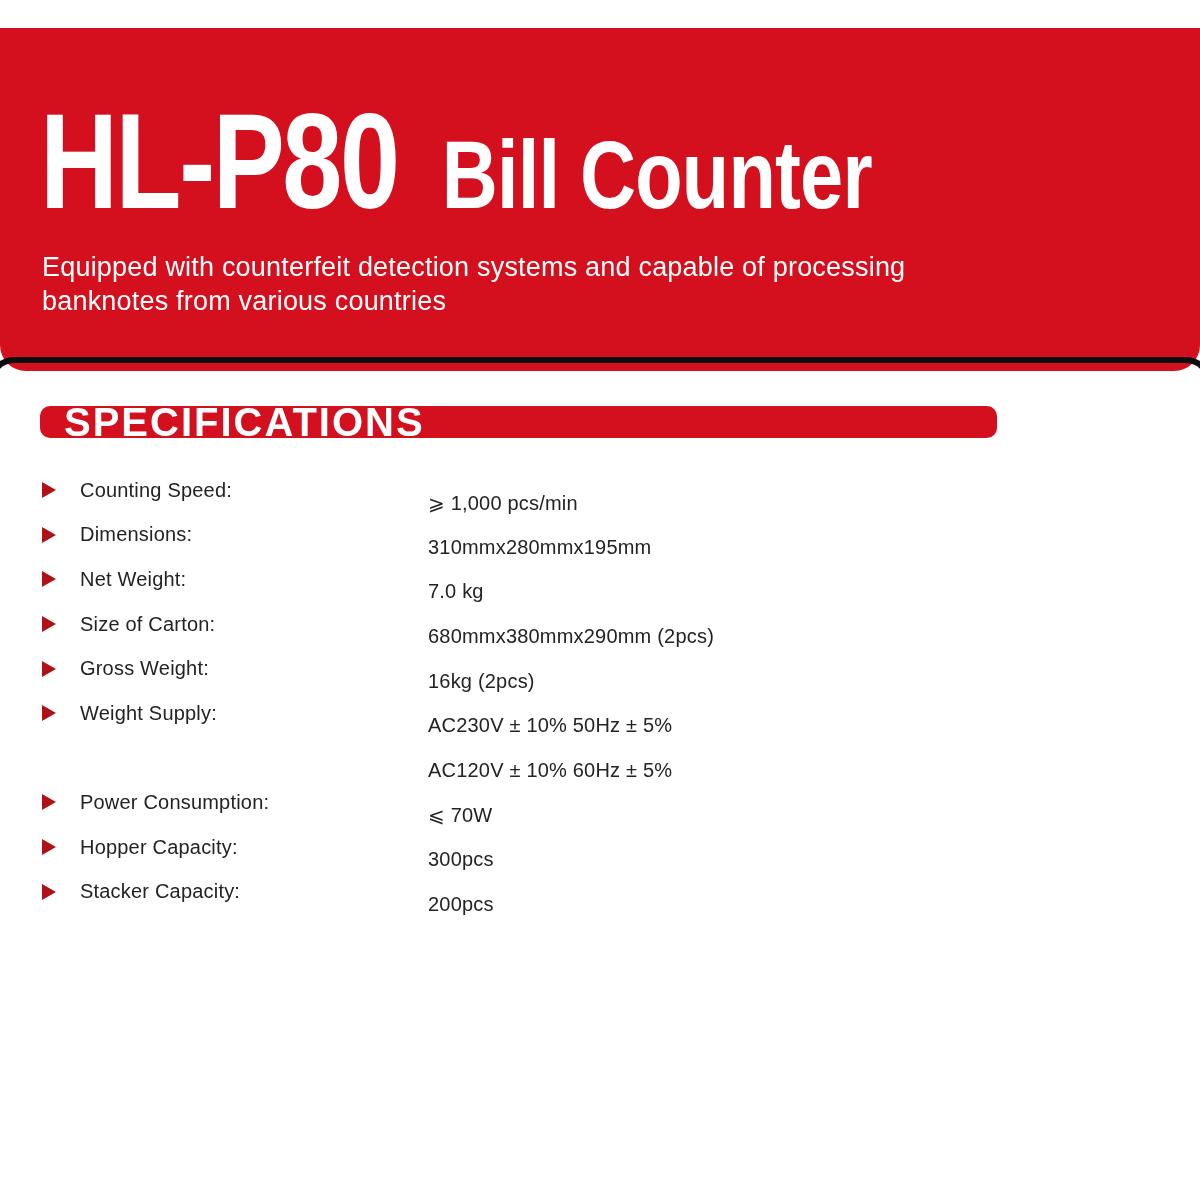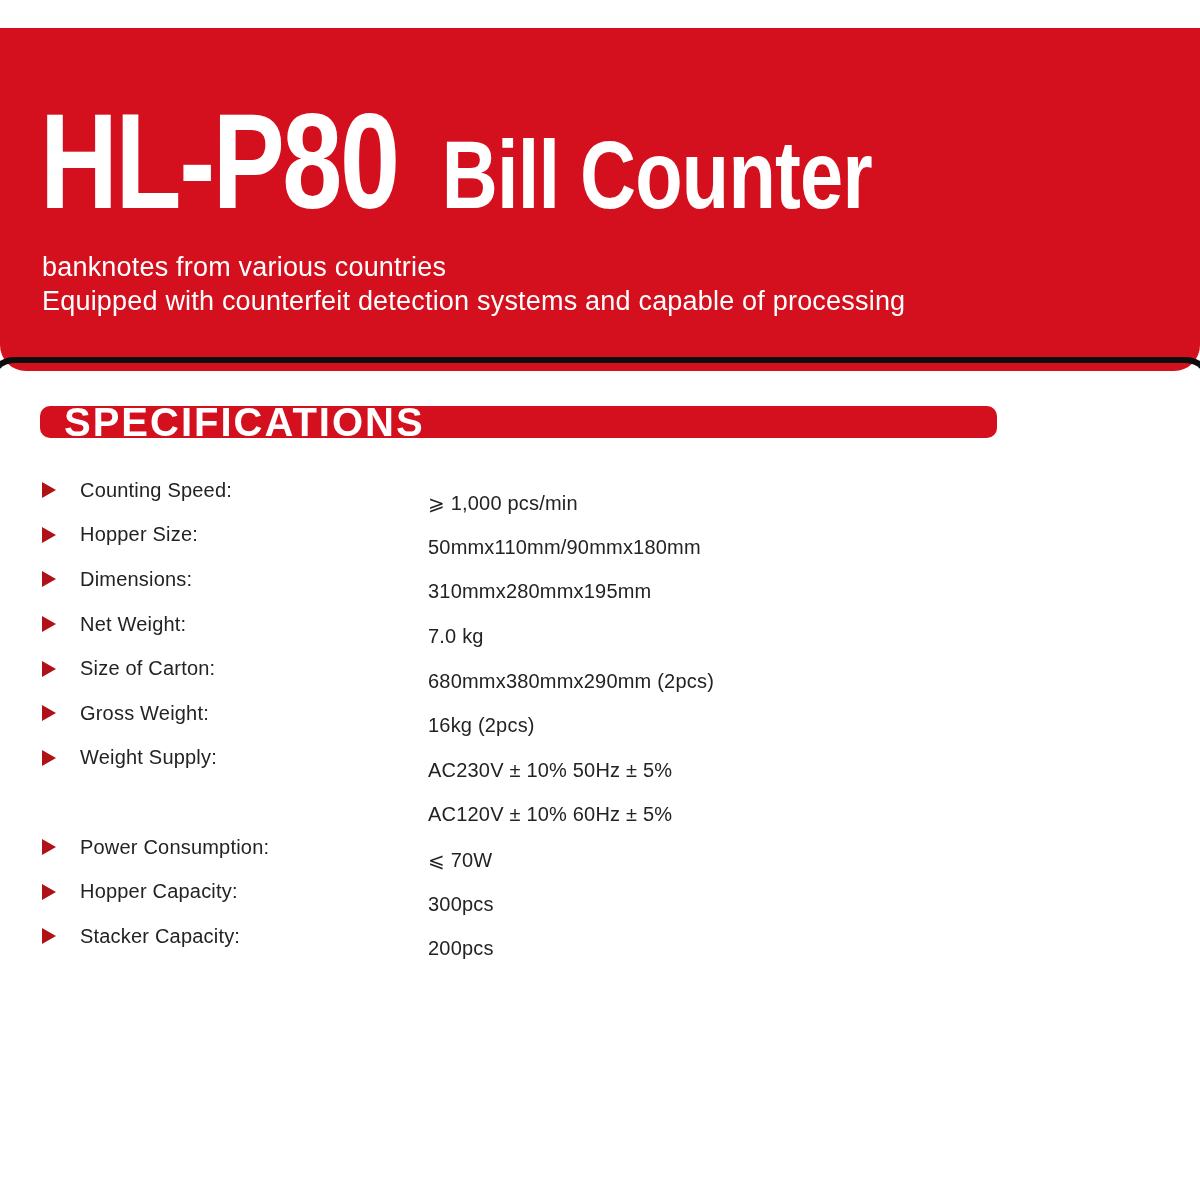--- a/index.html
+++ b/index.html
@@ -91,47 +91,40 @@
 </style>
 </head>
 <body>
 
 <div class="banner">
   <div class="title-row">
     <span class="model-name">HL-P80</span>
     <span class="product-name">Bill Counter</span>
   </div>
   <div class="tagline">
+    <div>Equipped with counterfeit detection systems and capable of processing</div>
     <div>banknotes from various countries</div>
-    <div>Equipped with counterfeit detection systems and capable of processing</div>
   </div>
 </div>
 
 <div class="frame-line"></div>
 
 <div class="spec-bar">
   <span class="spec-bar-title">SPECIFICATIONS</span>
 </div>
 
 <div class="spec-list" id="spec-list">
   <div class="spec-row">
     <span class="bullet-cell">
       <span class="triangle"></span>
     </span>
     <span class="spec-label">Counting Speed:</span>
     <span class="spec-value">⩾ 1,000 pcs/min</span>
   </div>
 
-  <div class="spec-row">
-    <span class="bullet-cell">
-      <span class="triangle"></span>
-    </span>
-    <span class="spec-label">Hopper Size:</span>
-    <span class="spec-value">50mmx110mm/90mmx180mm</span>
-  </div>
 
   <div class="spec-row">
     <span class="bullet-cell">
       <span class="triangle"></span>
     </span>
     <span class="spec-label">Dimensions:</span>
     <span class="spec-value">310mmx280mmx195mm</span>
   </div>
 
   <div class="spec-row">

